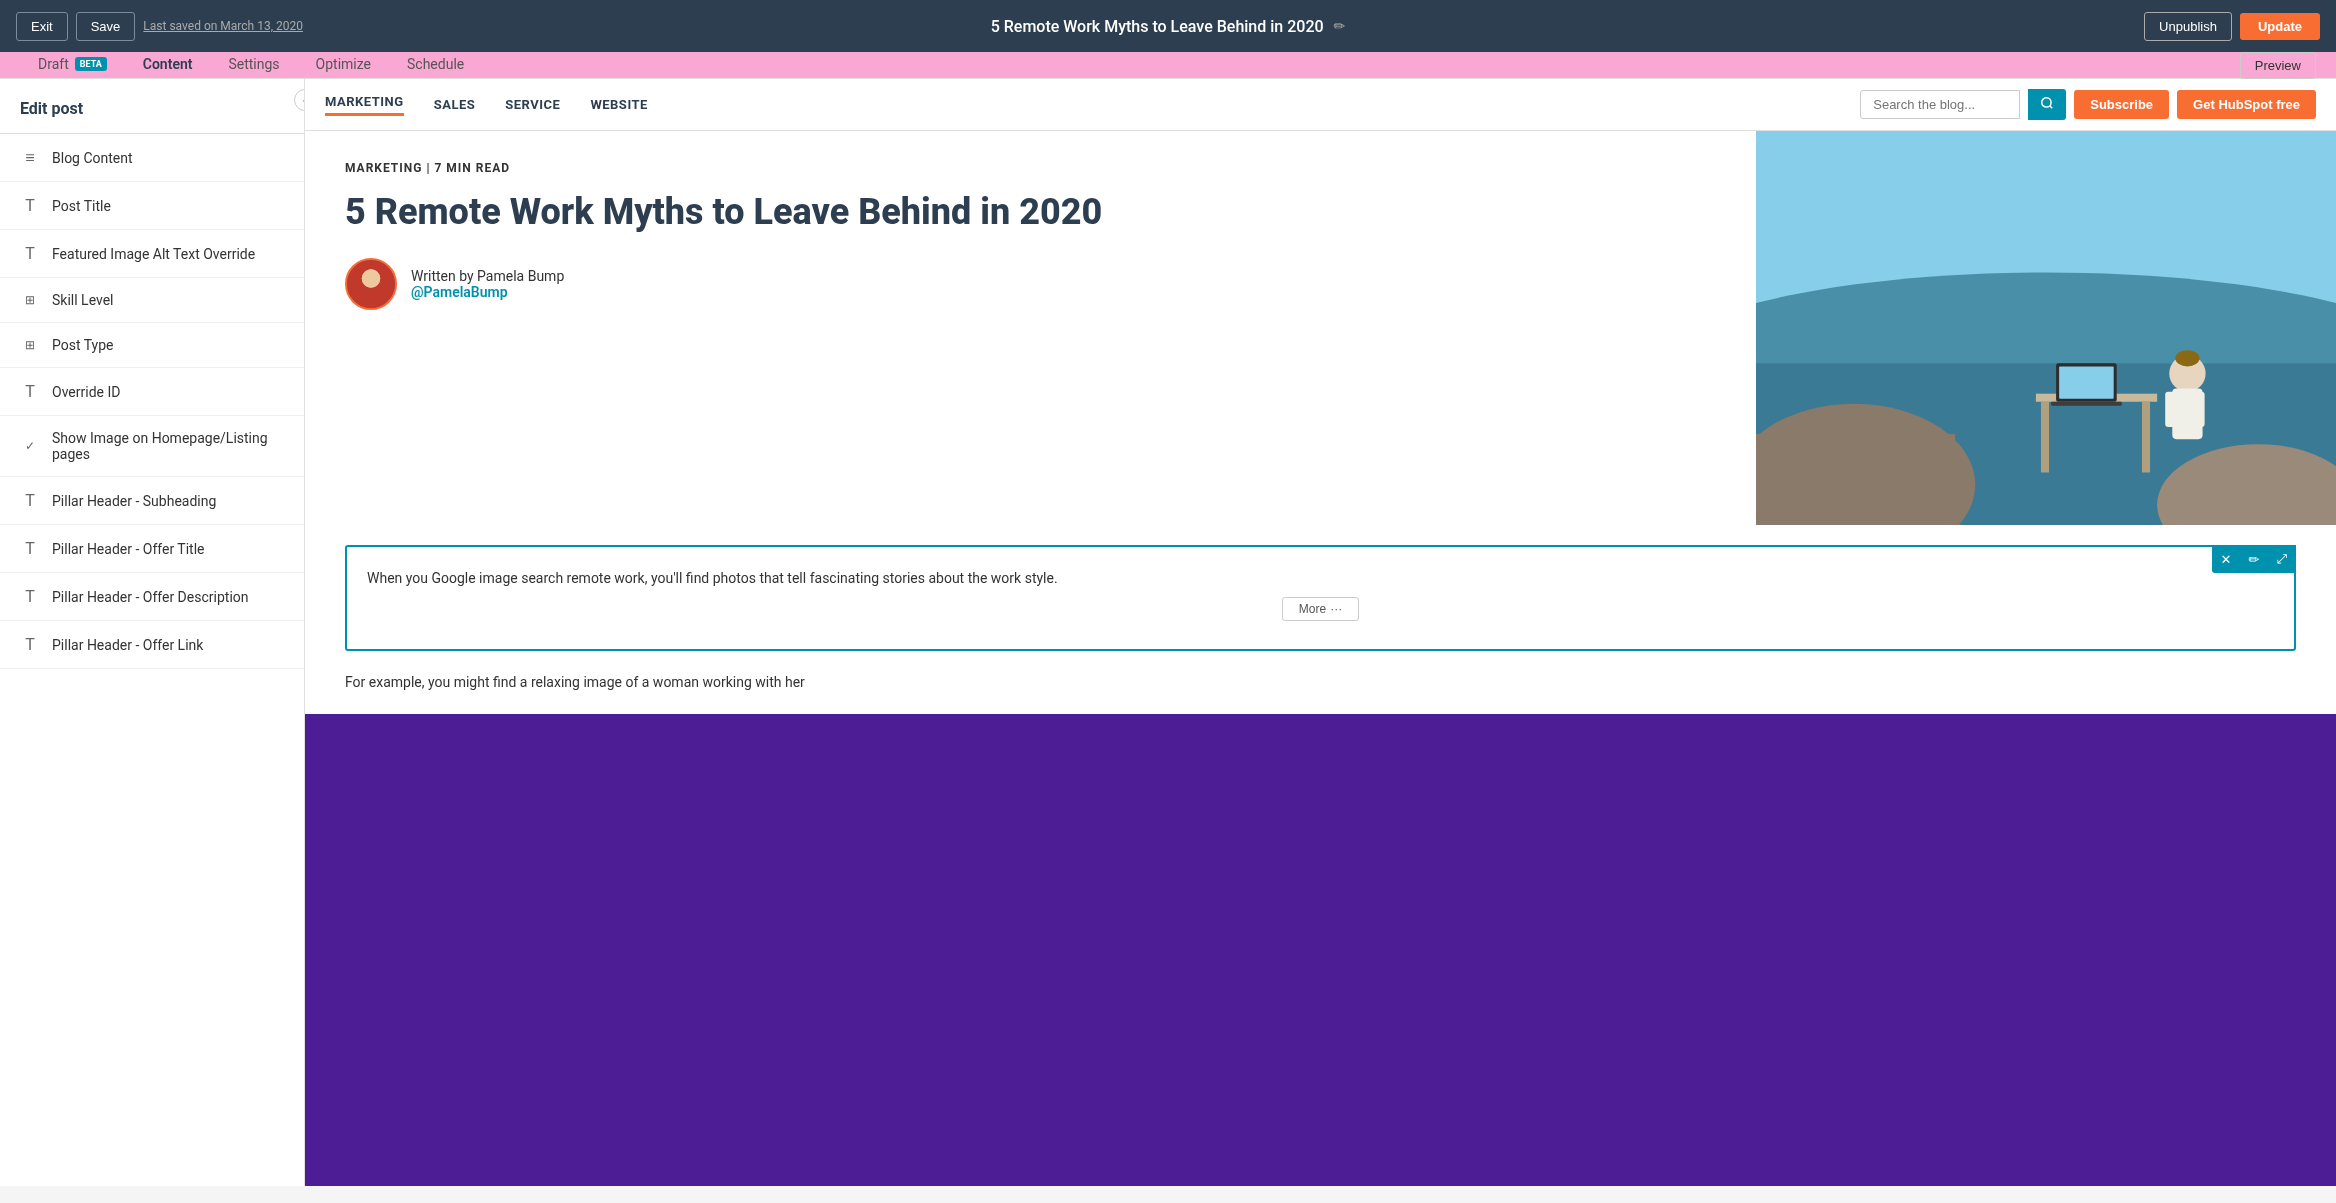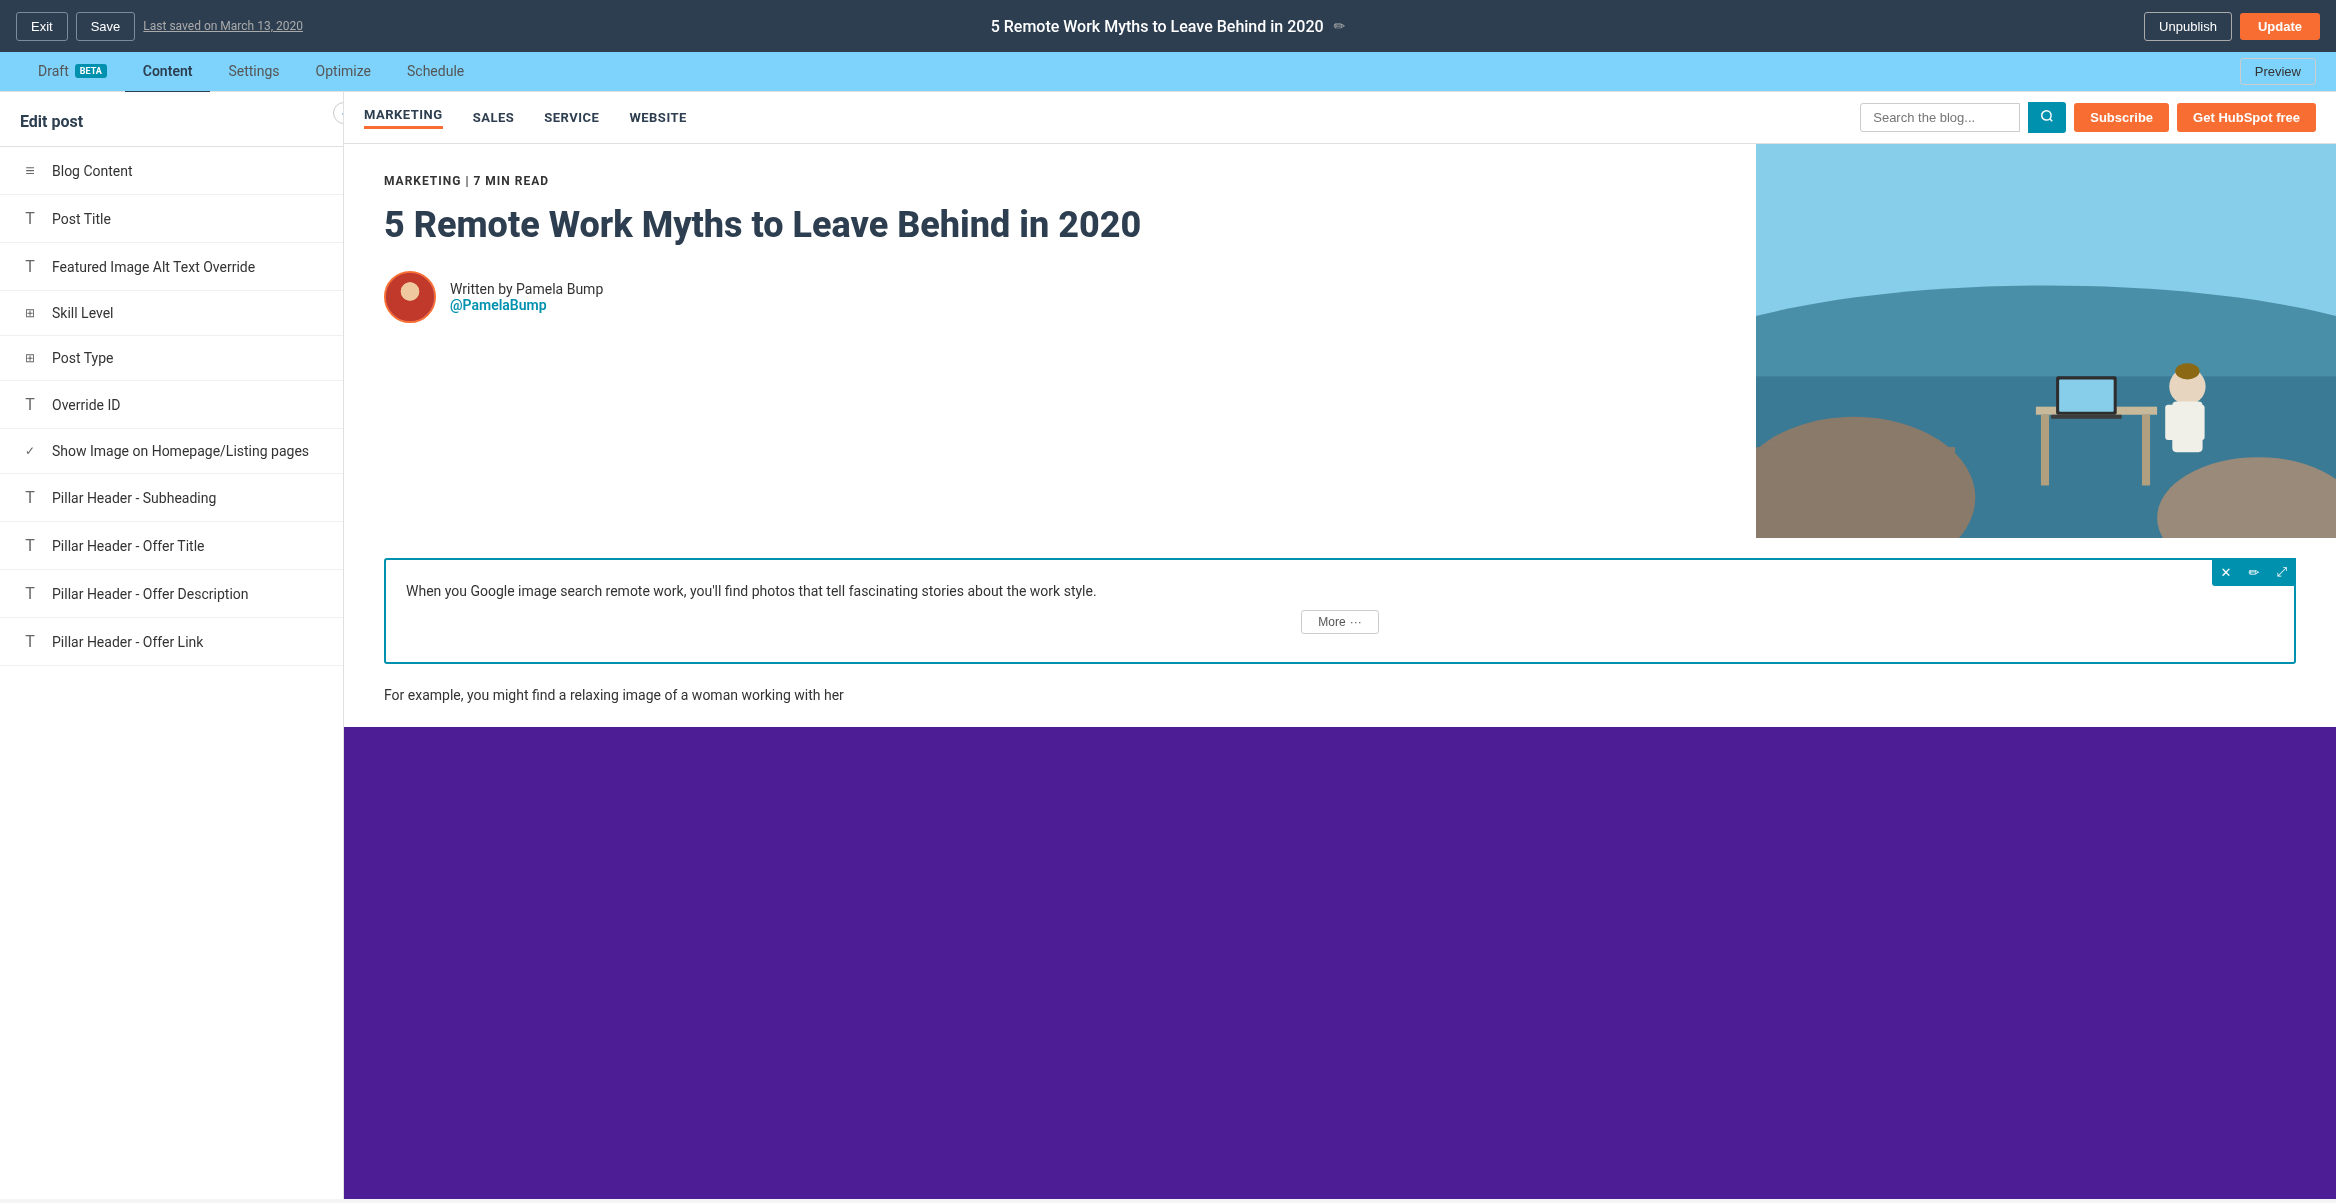--- a/index.html
+++ b/index.html
@@ -65,26 +65,26 @@
     }
     .last-saved {
       color: #aaa;
       font-size: 12px;
       text-decoration: underline;
       cursor: pointer;
     }
 
     
     .tab-bar {
-      background: #7dd3fc;
+      background: #f9a8d4;
       border-bottom: 1px solid #e0e0e0;
       display: flex;
       align-items: center;
       padding: 0 20px;
-      height: 40px;
+      height: 27px;
       position: relative;
     }
     .tab-item {
       padding: 12px 18px;
       font-size: 14px;
       color: #555;
       cursor: pointer;
       border-bottom: 2px solid transparent;
       display: flex;
       align-items: center;
@@ -115,21 +115,21 @@
     }
 
     
     .main-layout {
       display: flex;
       height: calc(100vh - 96px);
     }
 
     
     .sidebar {
-      width: 344px;
+      width: 305px;
       background: #fff;
       border-right: 1px solid #e0e0e0;
       overflow-y: auto;
       flex-shrink: 0;
       position: relative;
     }
     .sidebar-collapse-btn {
       position: absolute;
       top: 10px;
       right: -12px;

